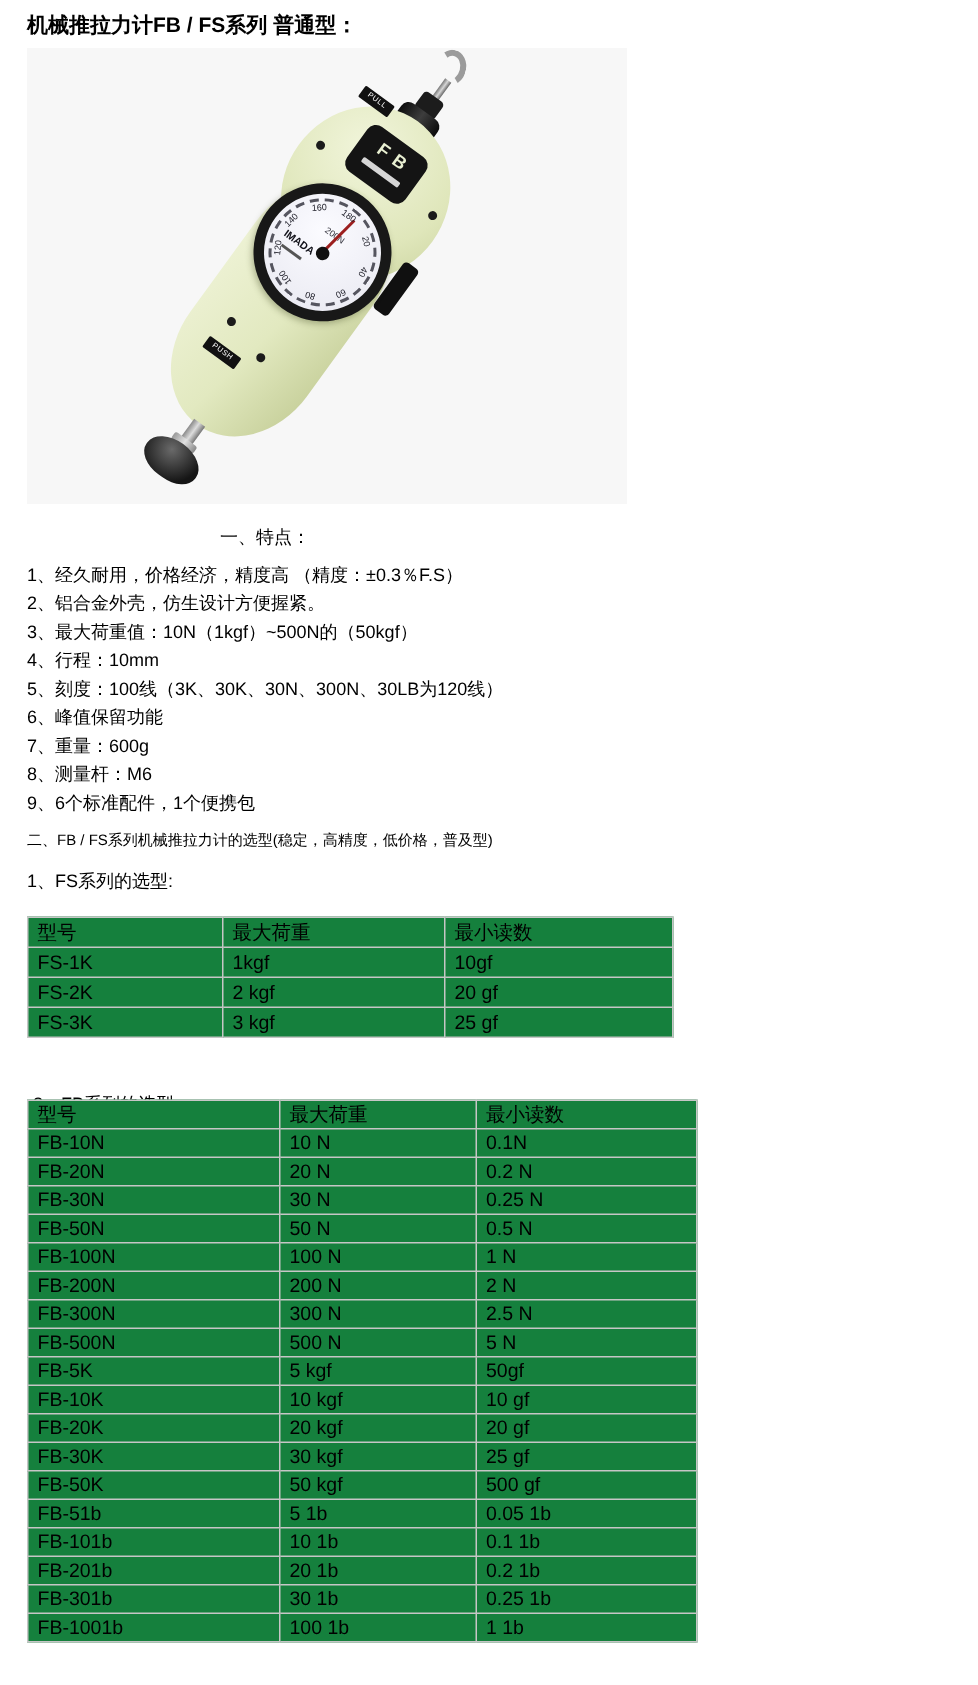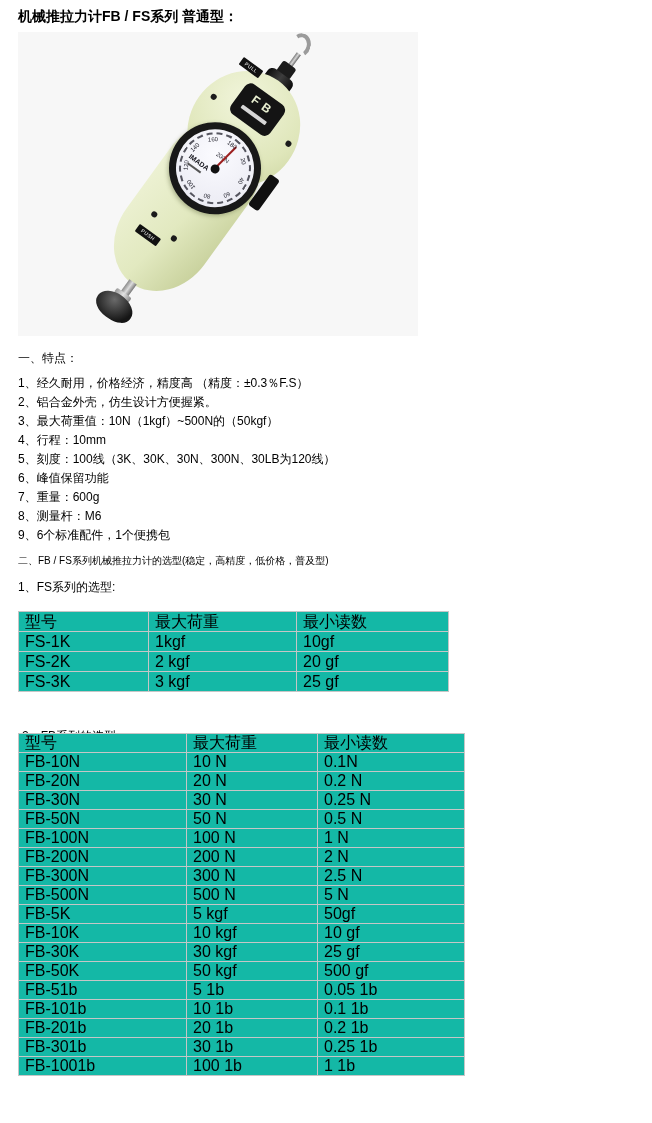--- a/index.html
+++ b/index.html
@@ -65,30 +65,30 @@
   .stem { position:absolute; left:50%; top:248px; width:9px; height:18px; margin-left:-4.5px;
           background:linear-gradient(90deg,#8a8a8a,#ddd,#777); }
   .washer { position:absolute; left:50%; top:262px; width:18px; height:6px; margin-left:-9px;
           background:linear-gradient(90deg,#999,#e2e2e2,#888); border-radius:2px; }
   .knob { position:absolute; left:50%; top:266px; width:40px; height:26px; margin-left:-20px;
           background:radial-gradient(circle at 40% 28%, #6a6a6a, #151515 72%);
           border-radius:50% 50% 46% 46%; }
 
   
   .features { position:absolute; left:18px; top:349px; font-size:12px; line-height:19px; }
-  .sec-heading { line-height:19px; margin-bottom:6px; }
+  .sec-heading { line-height:19px; margin-bottom:6px;text-align:center; }
   .feat-line { white-space:nowrap; }
   .sec2-heading { position:absolute; left:18px; top:551px; font-size:10px; line-height:19px; white-space:nowrap; }
   .sub-label { position:absolute; font-size:12px; line-height:19px; }
   .fs-label { left:18px; top:578px; }
   .fb-label { left:22px; top:727px;text-align:right; }
 
   
   table.spec { position:absolute; border-collapse:collapse; table-layout:fixed;
-          font-size:16px; background:#14b8a6; }
+          font-size:13px; background:#15803d; }
   table.spec th, table.spec td { border:1px solid #c6c6c6; font-weight:normal;
           text-align:left; padding:2px 6px; white-space:nowrap; overflow:hidden; }
   .fs-table { left:18px; top:611px; width:430px; }
   .fs-table td, .fs-table th { line-height:15px; }
   .fb-table { left:18px; top:733px; width:446px; }
   .fb-table td, .fb-table th { line-height:14px; }
 </style>
 </head>
 <body>
 
@@ -248,20 +248,25 @@
         <td>FB-5K</td>
         <td>5 kgf</td>
         <td>50gf</td>
       </tr>
       <tr>
         <td>FB-10K</td>
         <td>10 kgf</td>
         <td>10 gf</td>
       </tr>
       <tr>
+        <td>FB-20K</td>
+        <td>20 kgf</td>
+        <td>20 gf</td>
+      </tr>
+      <tr>
         <td>FB-30K</td>
         <td>30 kgf</td>
         <td>25 gf</td>
       </tr>
       <tr>
         <td>FB-50K</td>
         <td>50 kgf</td>
         <td>500 gf</td>
       </tr>
       <tr>

